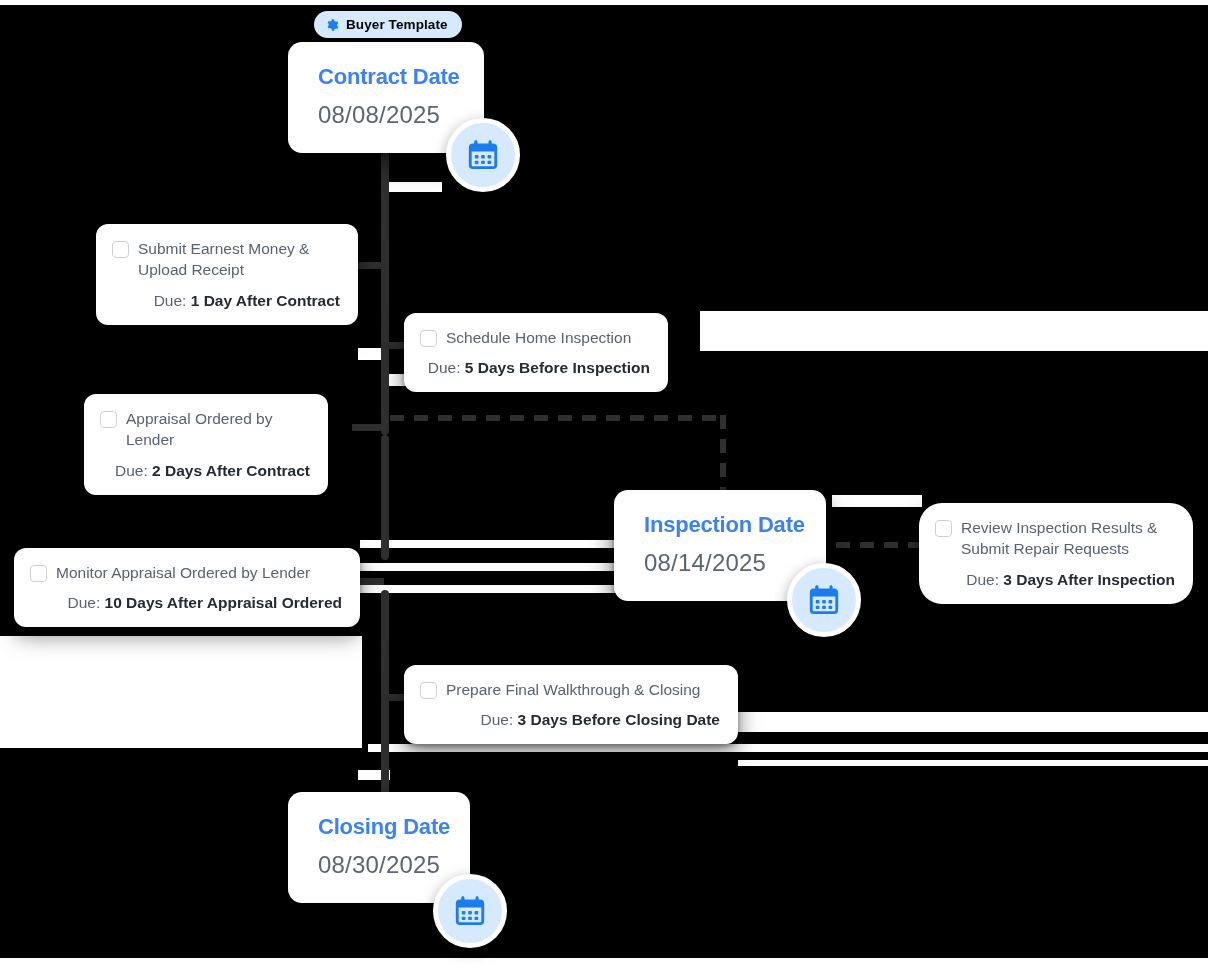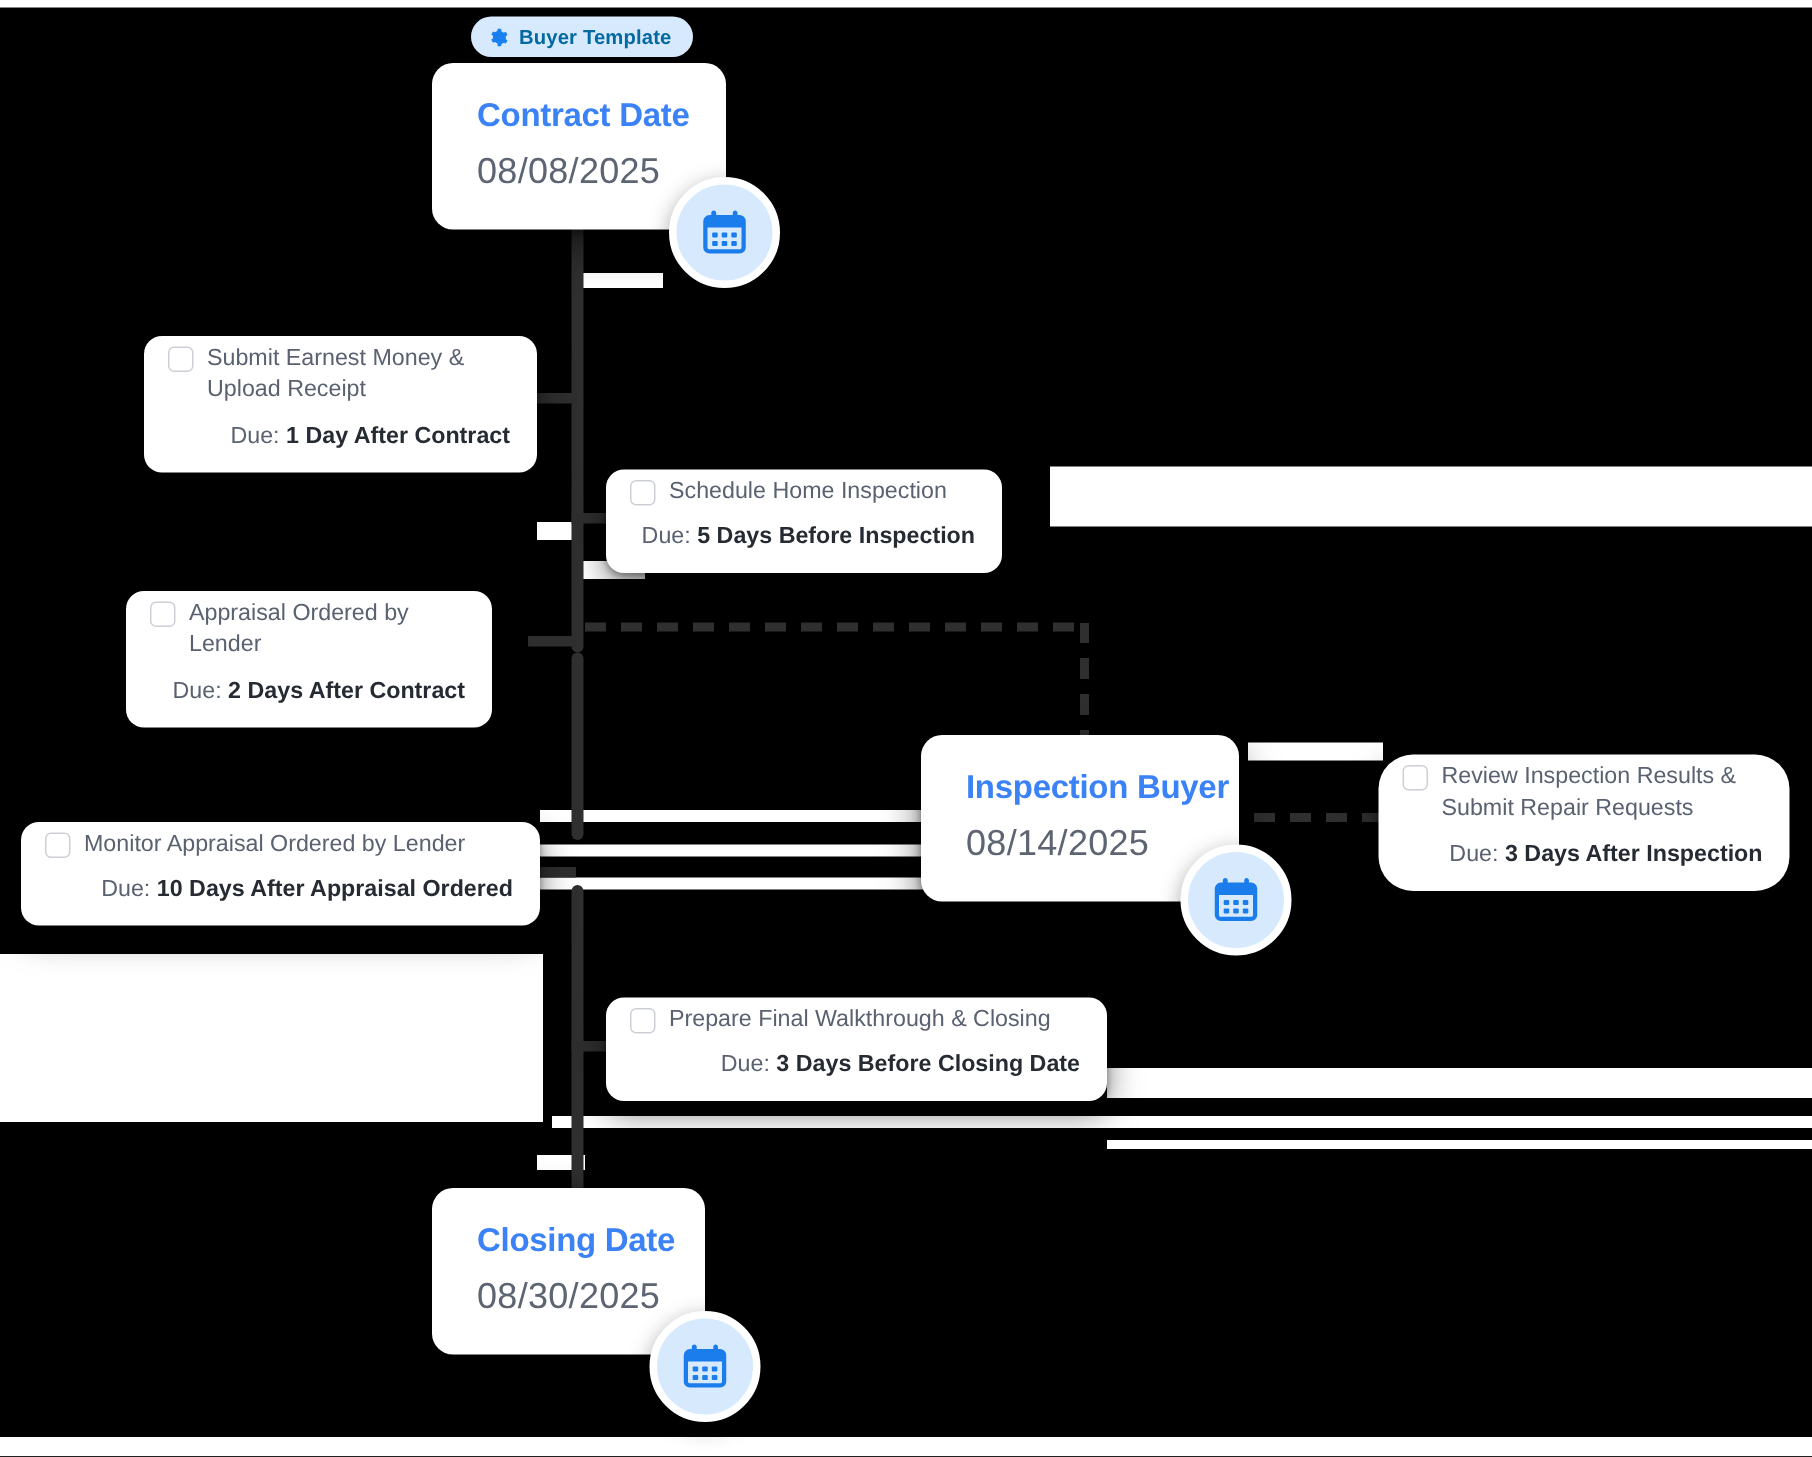--- a/index.html
+++ b/index.html
@@ -78,21 +78,21 @@
     white-space: nowrap;
   }
 
   
   .pill {
     position: absolute;
     display: inline-flex;
     align-items: center;
     gap: 7px;
     background: #d7eafd;
-    color: #0369a1;
+    color: #000000;
     border-radius: 999px;
     padding: 6px 14px 6px 11px;
     font-size: 13.5px;
     font-weight: 700;
     letter-spacing: 0.1px;
     white-space: nowrap;
     z-index: 40;
   }
   .pill svg { display: block; }
 
@@ -112,21 +112,21 @@
     z-index: 30;
   }
   .cal-badge svg { display: block; }
 
   
   .task {
     position: absolute;
     background: #ffffff;
     border-radius: 12px;
     box-shadow: 0 8px 22px rgba(0,0,0,0.5), 0 2px 5px rgba(0,0,0,0.35);
-    padding: 4px 18px 15px 16px;
+    padding: 14px 18px 15px 16px;
     box-sizing: border-box;
     z-index: 20;
   }
   .task-row {
     display: flex;
     align-items: flex-start;
     gap: 9px;
   }
   .chk {
     width: 15px;
@@ -229,21 +229,21 @@
       <rect x="6.2" y="12" width="2.6" height="2.4" rx="0.5"></rect>
       <rect x="10.7" y="12" width="2.6" height="2.4" rx="0.5"></rect>
       <rect x="15.2" y="12" width="2.6" height="2.4" rx="0.5"></rect>
       <rect x="6.2" y="16" width="2.6" height="2.4" rx="0.5"></rect>
       <rect x="10.7" y="16" width="2.6" height="2.4" rx="0.5"></rect>
       <rect x="15.2" y="16" width="2.6" height="2.4" rx="0.5"></rect>
     </svg>
   </div>
 
   <div class="milestone" id="card-inspection">
-    <div class="m-title">Inspection Buyer</div>
+    <div class="m-title">Inspection Date</div>
     <div class="m-date">08/14/2025</div>
   </div>
 
   <div class="cal-badge" id="badge-inspection">
     <svg width="34" height="34" viewBox="0 0 24 24" fill="#1b7ceb" aria-hidden="true">
       <path d="M7 1.6c.62 0 1.1.5 1.1 1.1v1.1h7.8V2.7c0-.6.5-1.1 1.1-1.1.62 0 1.1.5 1.1 1.1v1.1h.9A2.9 2.9 0 0 1 22 6.7V19a2.9 2.9 0 0 1-2.9 2.9H4.9A2.9 2.9 0 0 1 2 19V6.7a2.9 2.9 0 0 1 2.9-2.9h.9V2.7c0-.6.5-1.1 1.2-1.1zM20 9.6H4V19c0 .5.4.9.9.9h14.2c.5 0 .9-.4.9-.9V9.6z"></path>
       <rect x="6.2" y="12" width="2.6" height="2.4" rx="0.5"></rect>
       <rect x="10.7" y="12" width="2.6" height="2.4" rx="0.5"></rect>
       <rect x="15.2" y="12" width="2.6" height="2.4" rx="0.5"></rect>
       <rect x="6.2" y="16" width="2.6" height="2.4" rx="0.5"></rect>

